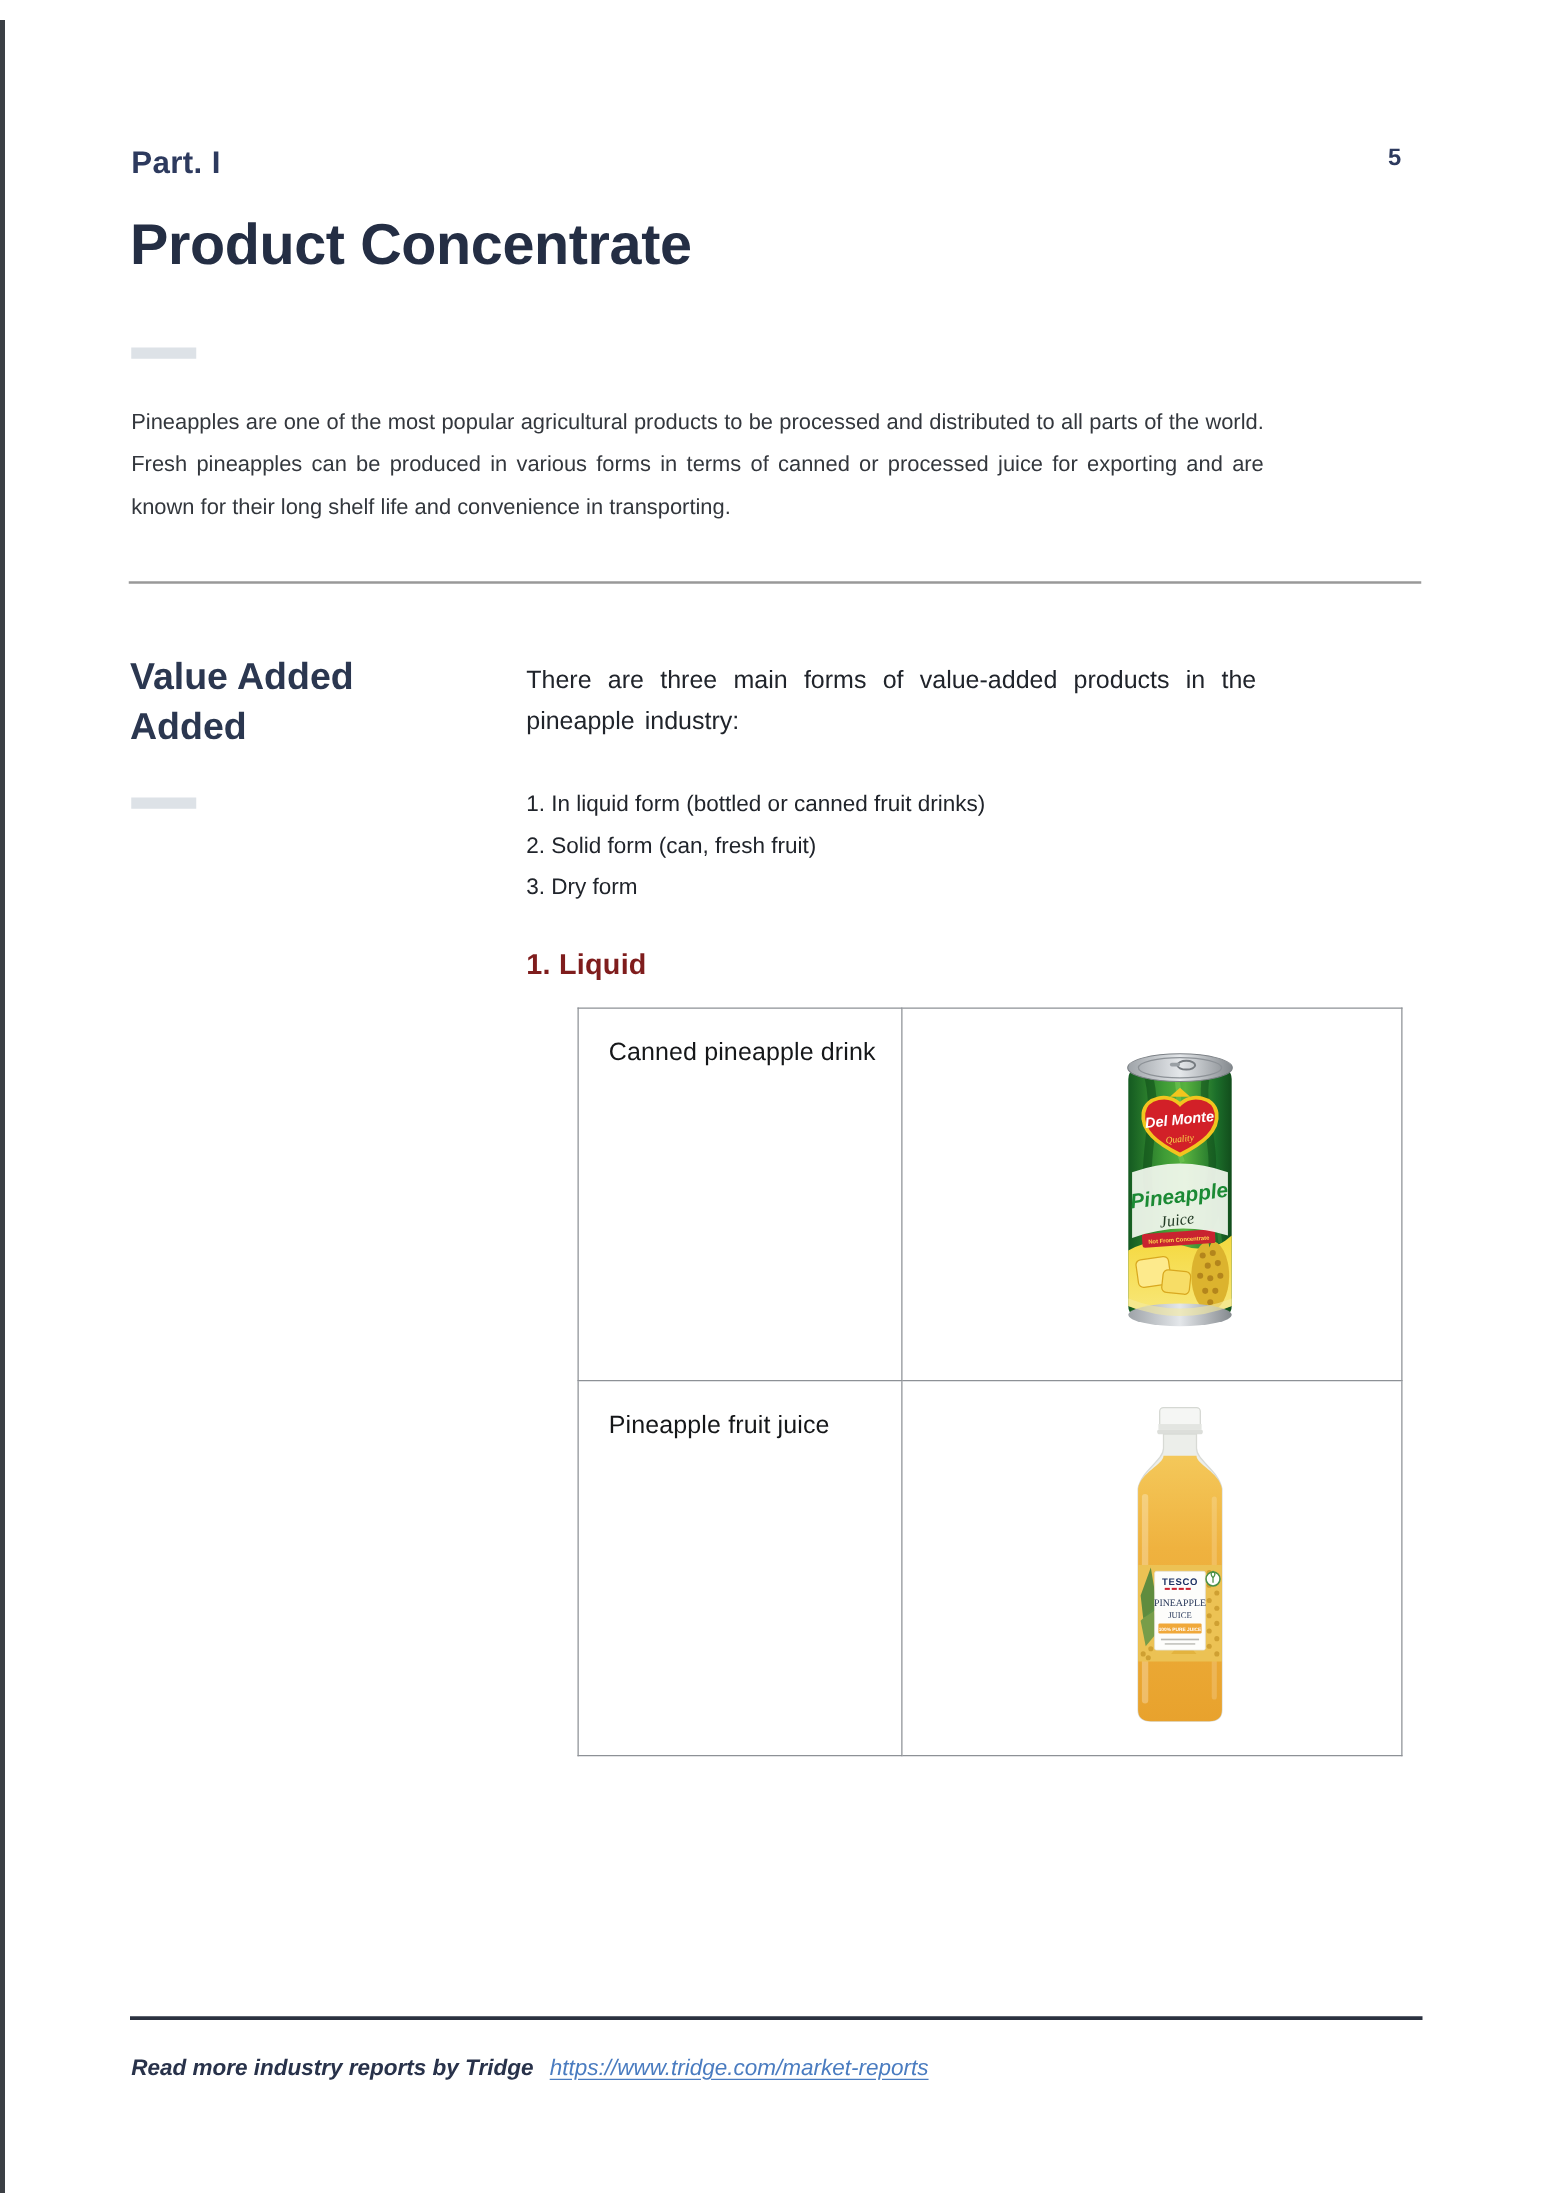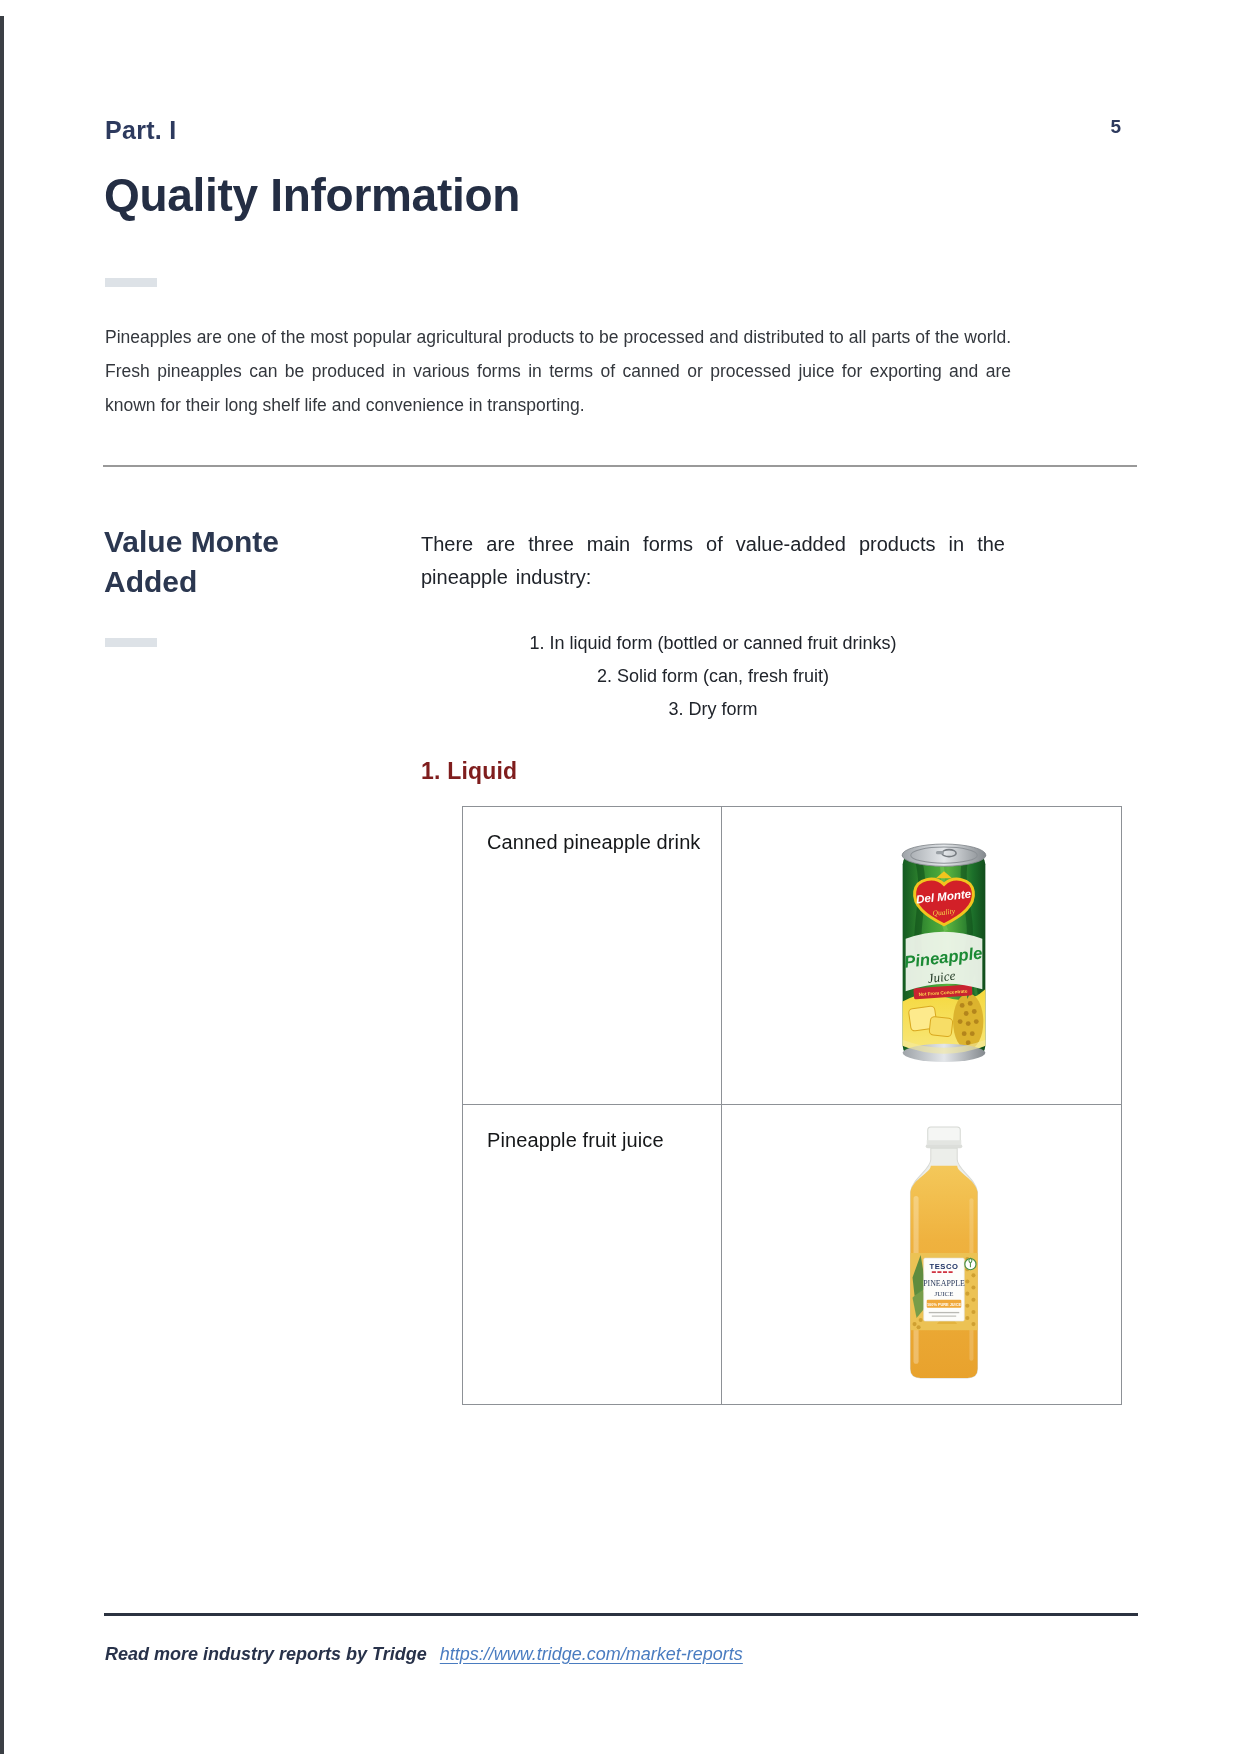--- a/index.html
+++ b/index.html
@@ -23,21 +23,21 @@
     font-size:17.5px; line-height:34px; color:#33373d; text-align:justify;
   }
   .divider { position:absolute; left:103px; top:449px; width:1034px; height:2px; background:#999999; }
 
   .section-heading { position:absolute; left:104px; top:506px; font-size:30px; font-weight:bold; line-height:40px; color:#2b3750; }
   .section-heading span { display:block; }
   .dash-section { left:105px; top:622px; }
 
   .right-col { position:absolute; left:421px; top:512px; width:584px; color:#20242b; }
   .section-intro { font-size:20px; line-height:33px; text-align:justify; word-spacing:2.5px; }
-  .forms-list { margin-top:33px; font-size:18px; line-height:33px;text-align:center; }
+  .forms-list { margin-top:33px; font-size:18px; line-height:33px; }
   .sub-heading { margin-top:32px; font-size:23px; font-weight:bold; color:#7f1d1d; letter-spacing:.2px; }
 
   table.product-table { position:absolute; left:462px; top:790px; width:660px; border-collapse:collapse; background:#fff; }
   table.product-table td { border:1px solid #8d9196; }
   td.label-cell { width:259px; vertical-align:top; padding:24px 16px 0 24px; font-size:20px; color:#151719; letter-spacing:.1px; }
   td.image-cell { width:399px; text-align:center; vertical-align:middle; }
   .row-1 { height:298px;padding-left:32px; }
   .row-2 { height:300px; }
   .img-wrap { display:inline-block; transform:translateX(22px); }
 
@@ -51,29 +51,29 @@
 
 <div class="page">
 
   <div class="left-strip"></div>
 
   <div class="header-row">
     <div class="part-label">Part. I</div>
     <div class="page-number">5</div>
   </div>
 
-  <h1 class="page-title">Quality Information</h1>
+  <h1 class="page-title">Product Concentrate</h1>
   <div class="dash dash-title"></div>
 
   <p class="intro-paragraph">Pineapples are one of the most popular agricultural products to be processed and distributed to all parts of the world. Fresh pineapples can be produced in various forms in terms of canned or processed juice for exporting and are known for their long shelf life and convenience in transporting.</p>
 
   <div class="divider"></div>
 
   <h2 class="section-heading">
-    <span>Value Monte</span>
+    <span>Value Added</span>
     <span>Added</span>
   </h2>
   <div class="dash dash-section"></div>
 
   <div class="right-col">
     <p class="section-intro">There are three main forms of value-added products in the pineapple industry:</p>
     <div class="forms-list">
       <div>1. In liquid form (bottled or canned fruit drinks)</div>
       <div>2. Solid form (can, fresh fruit)</div>
       <div>3. Dry form</div>

